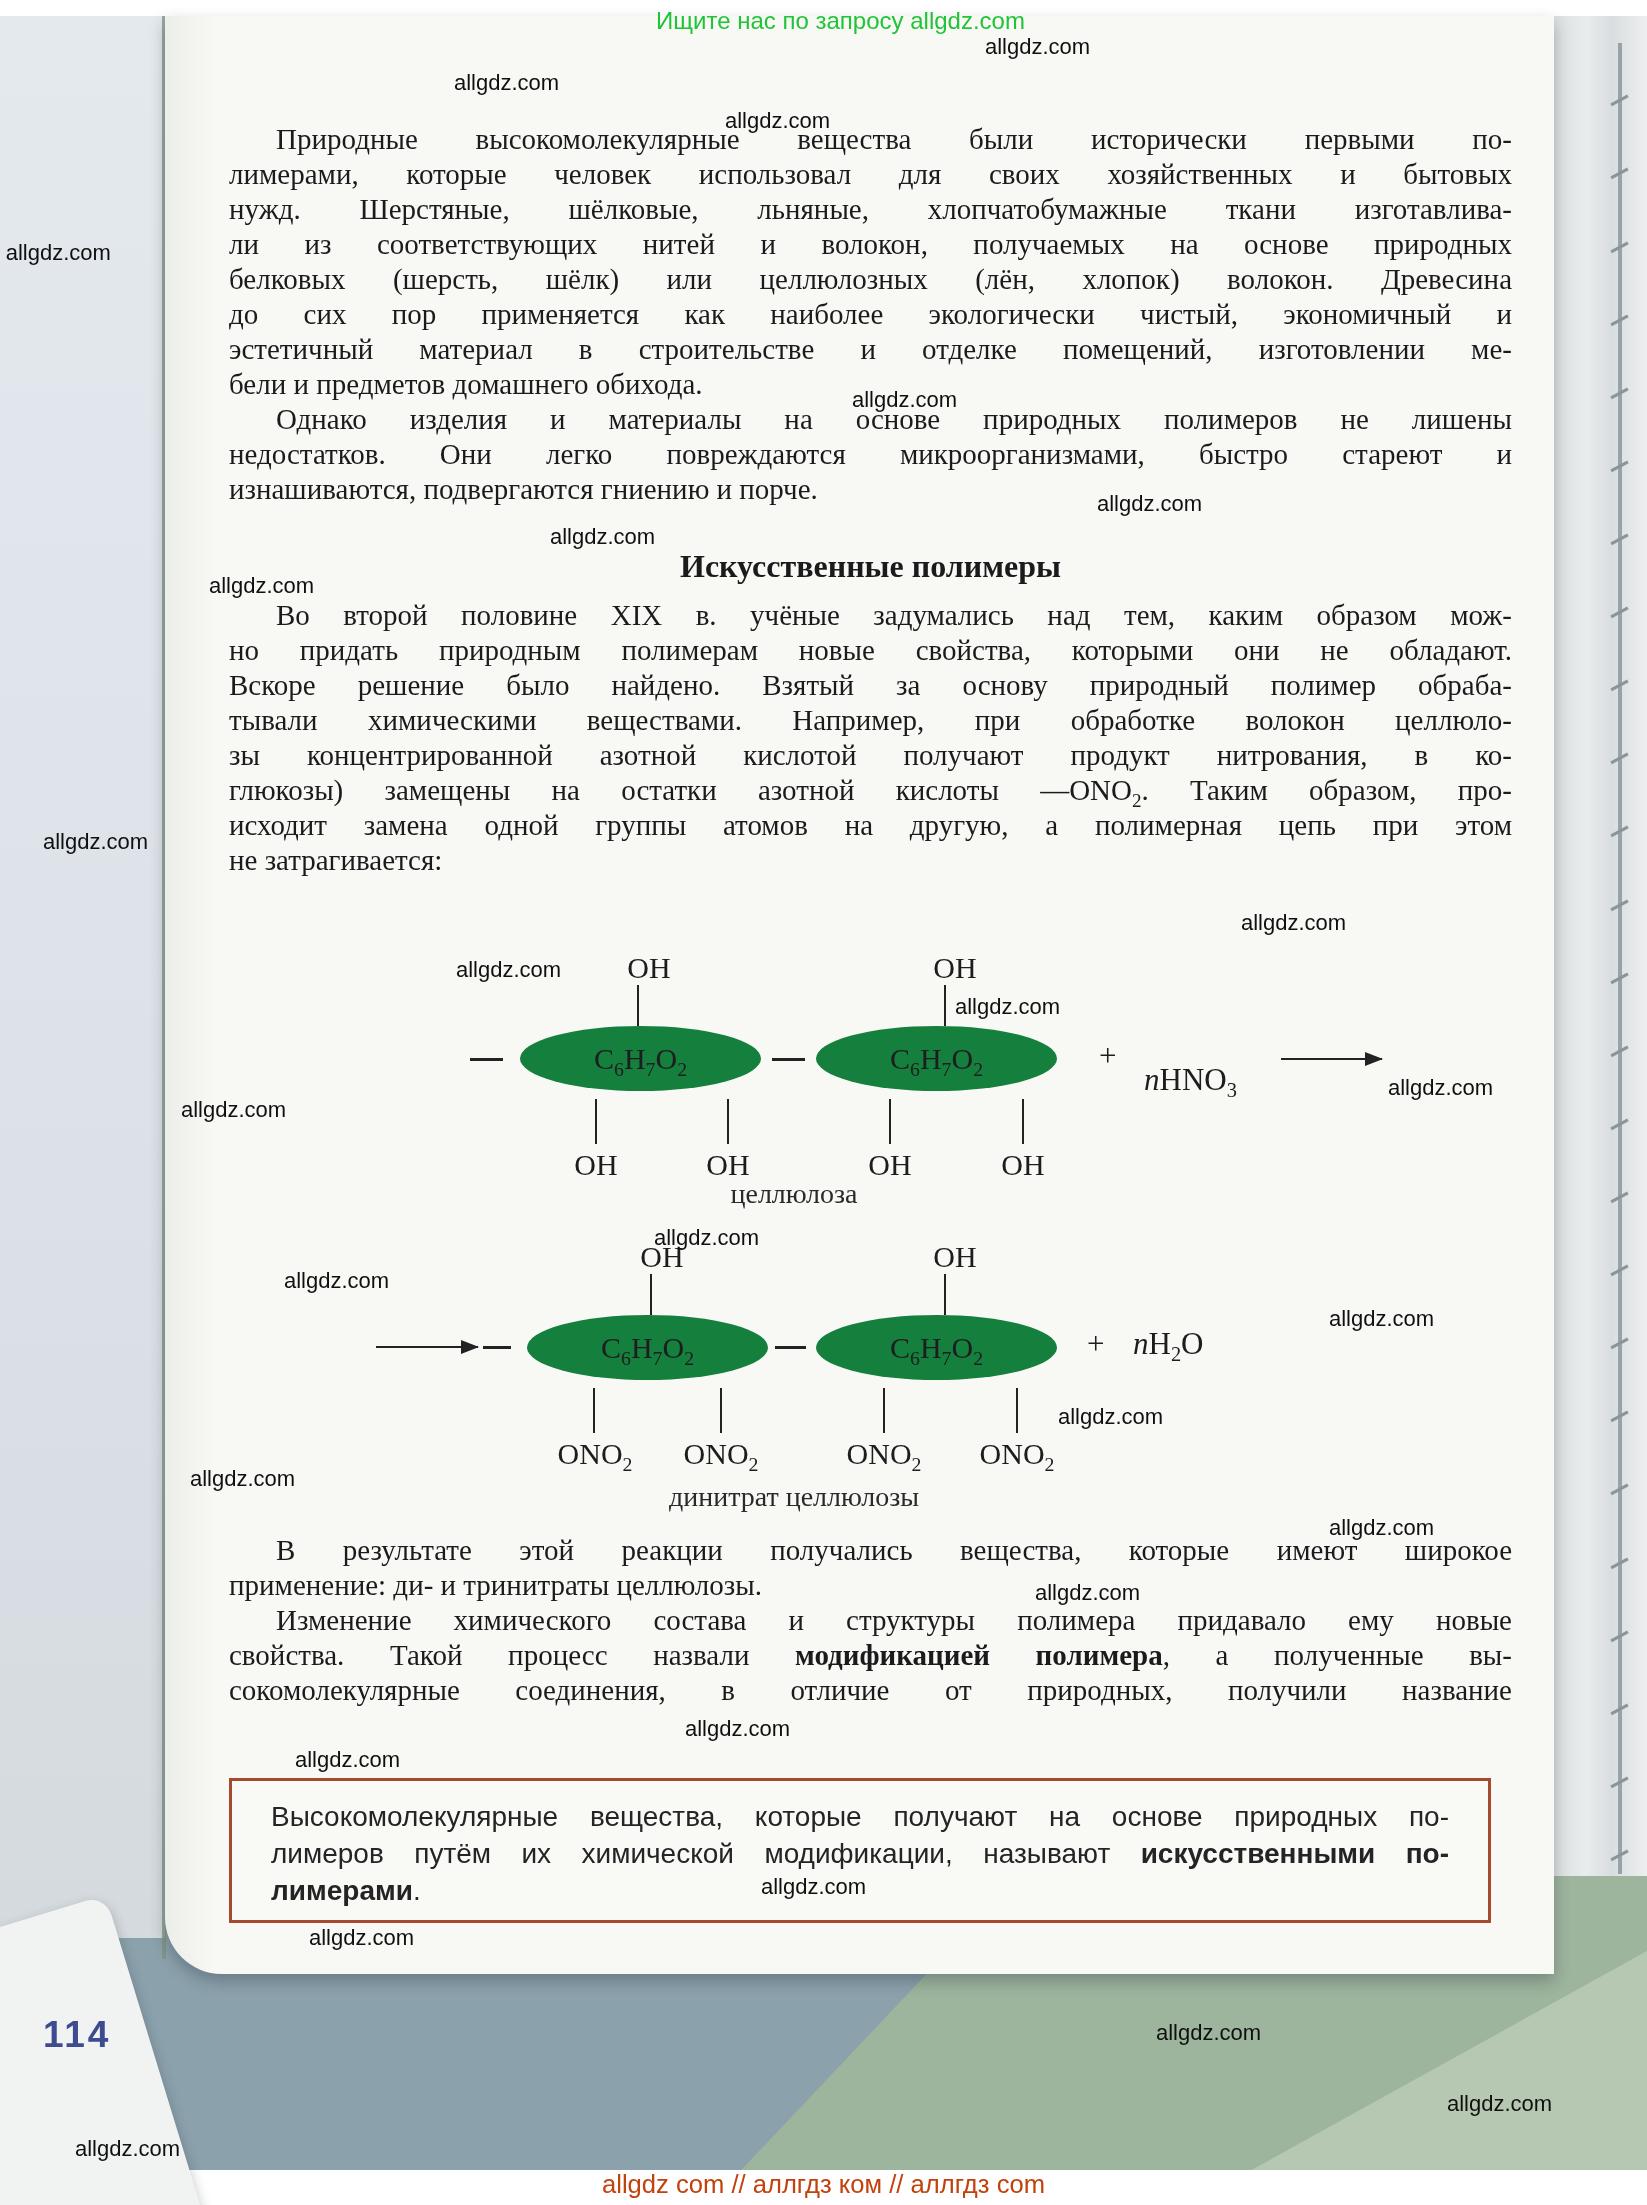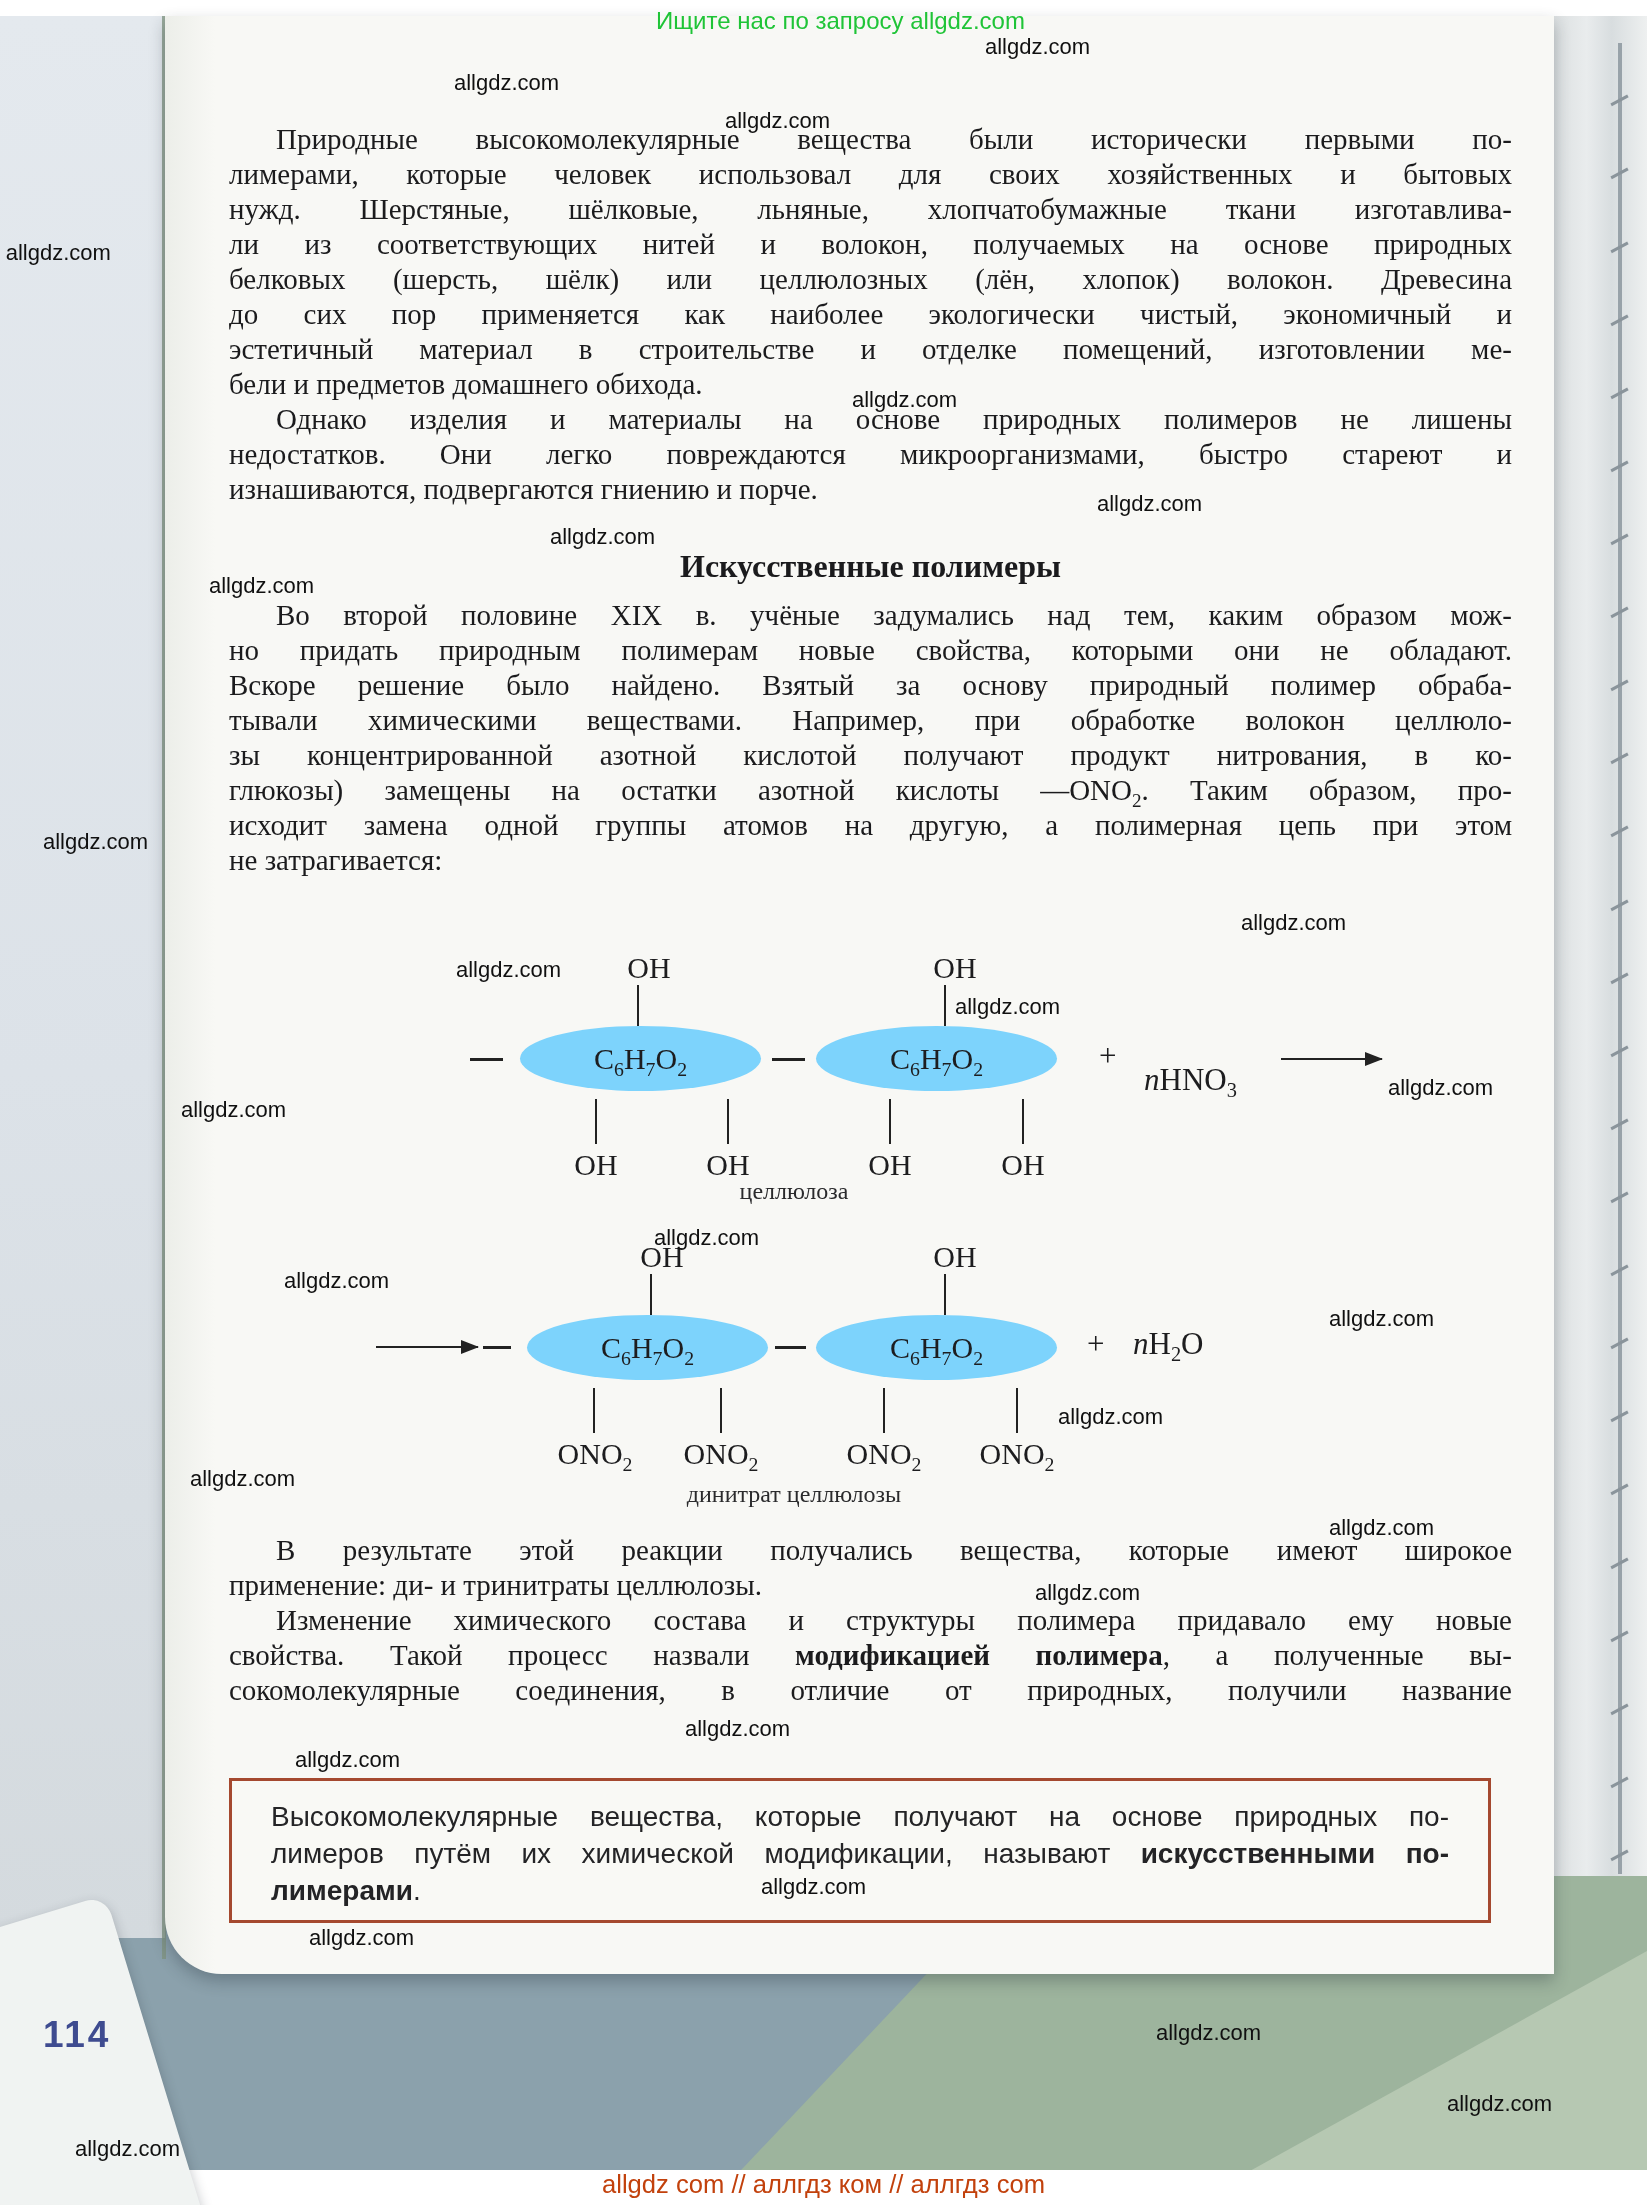--- a/index.html
+++ b/index.html
@@ -41,30 +41,30 @@
   .heading{position:absolute;left:229px;top:548px;width:1283px;text-align:center;
        font-size:32px;font-weight:700;color:#1b1b1d;}
 
   
   .defbox{position:absolute;left:229px;top:1778px;width:1262px;border:3.5px solid #a5492f;
        background:rgba(250,250,247,.45);padding:17px 39px 11.4px 39px;
        font-family:"Liberation Sans",sans-serif;font-size:28px;line-height:37px;color:#242426;}
   .defbox .tline.j{height:37px;}
 
   
-  .ellipse{position:absolute;width:241px;height:65px;border-radius:50%;background:#7dd3fc;
+  .ellipse{position:absolute;width:241px;height:65px;border-radius:50%;background:#15803d;
        display:flex;align-items:center;justify-content:center;font-size:30px;color:#1d1d1f;}
   .bond-v{position:absolute;width:2.1px;background:#222;}
   .bond-dash{position:absolute;height:2.8px;background:#222;}
   .chem-label{position:absolute;transform:translateX(-50%);font-size:30px;color:#1d1d1f;white-space:nowrap;}
   .chem-side{position:absolute;font-size:31px;color:#1d1d1f;white-space:nowrap;}
   .rx-arrow{position:absolute;height:2.1px;background:#222;}
   .rx-arrow::after{content:"";position:absolute;right:-1.4px;top:-6.4px;border-left:18.5px solid #222;
        border-top:7px solid transparent;border-bottom:7px solid transparent;}
-  .diagram-caption{position:absolute;transform:translateX(-50%);font-size:24px;color:#2a2a2c;white-space:nowrap;}
+  .diagram-caption{position:absolute;transform:translateX(-50%);font-size:28px;color:#2a2a2c;white-space:nowrap;}
 
   
   .wm{position:absolute;font-family:"Liberation Sans",sans-serif;font-size:22px;color:#101010;white-space:nowrap;z-index:40;}
   .banner-top{position:absolute;left:0;top:7px;width:1647px;text-align:center;z-index:50;
        font-family:"Liberation Sans",sans-serif;font-size:24px;padding-left:34px;}
   .banner-bottom{position:absolute;left:0;top:2170px;width:1647px;text-align:center;z-index:50;
        font-family:"Liberation Sans",sans-serif;font-size:25.6px;}
 </style>
 </head>
 <body>

